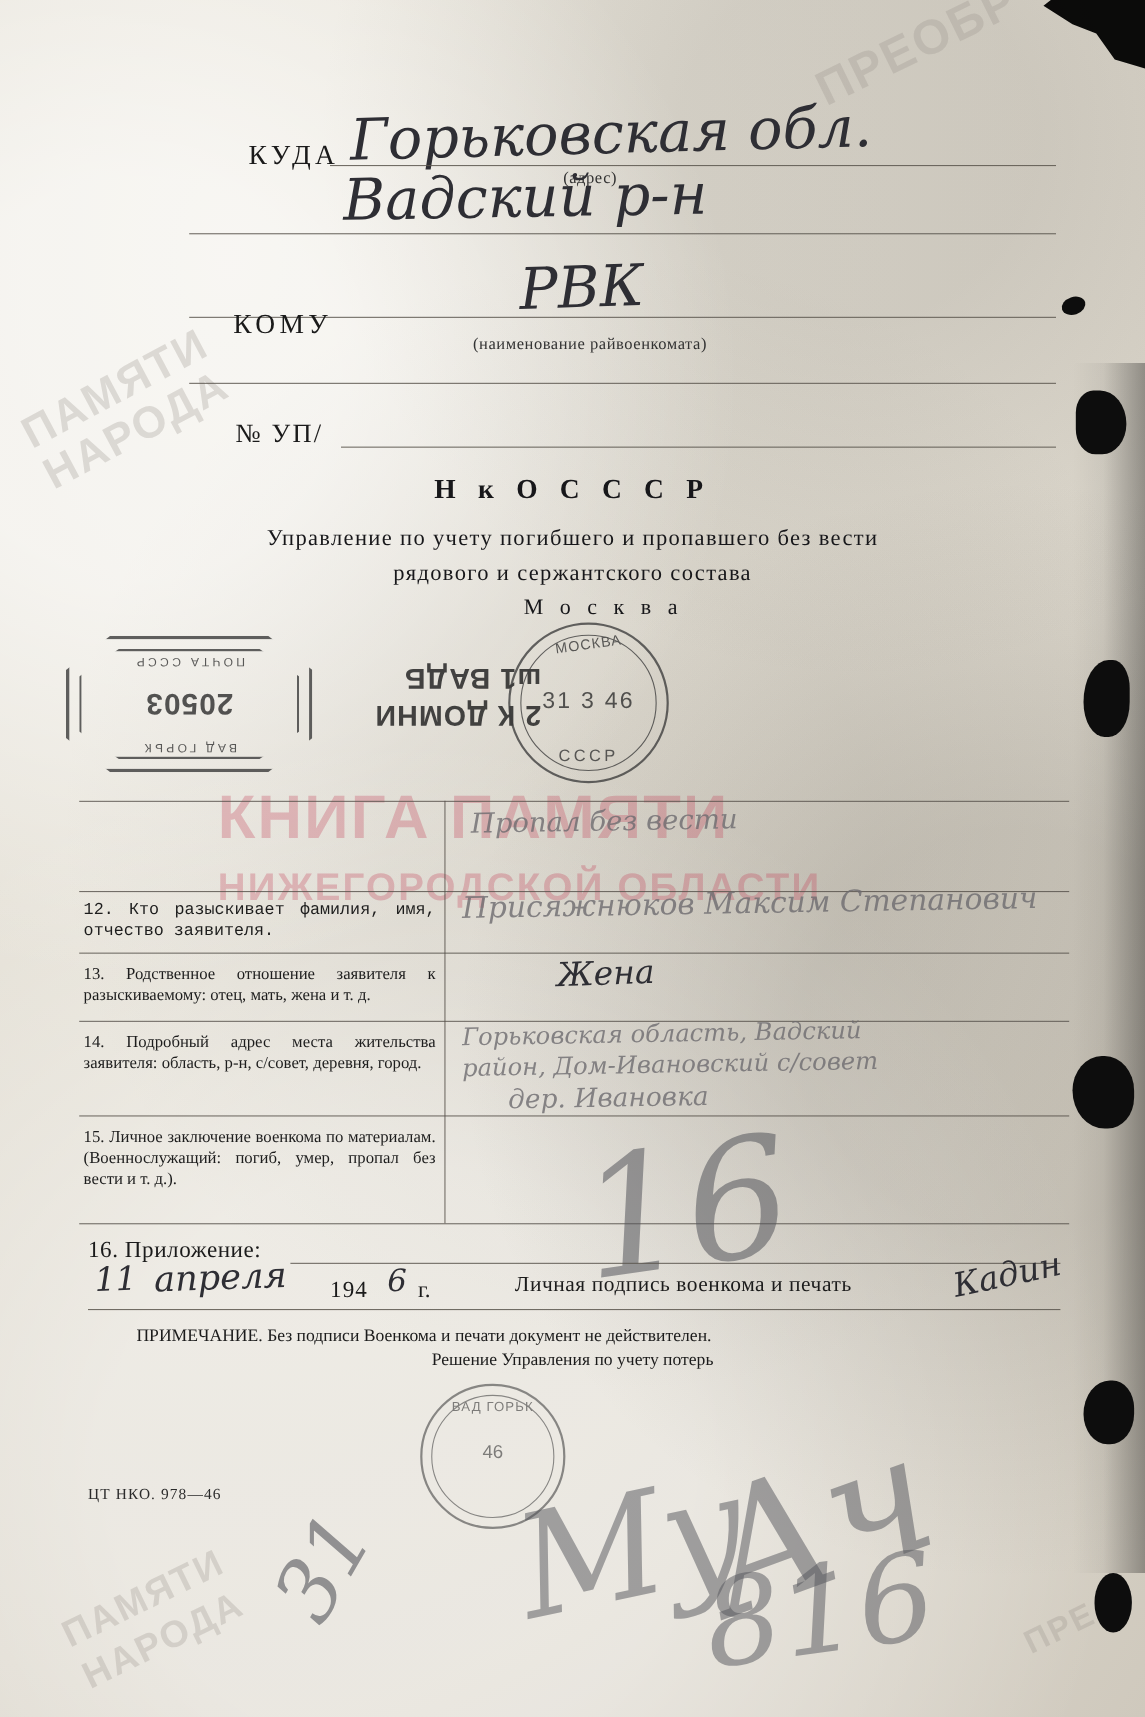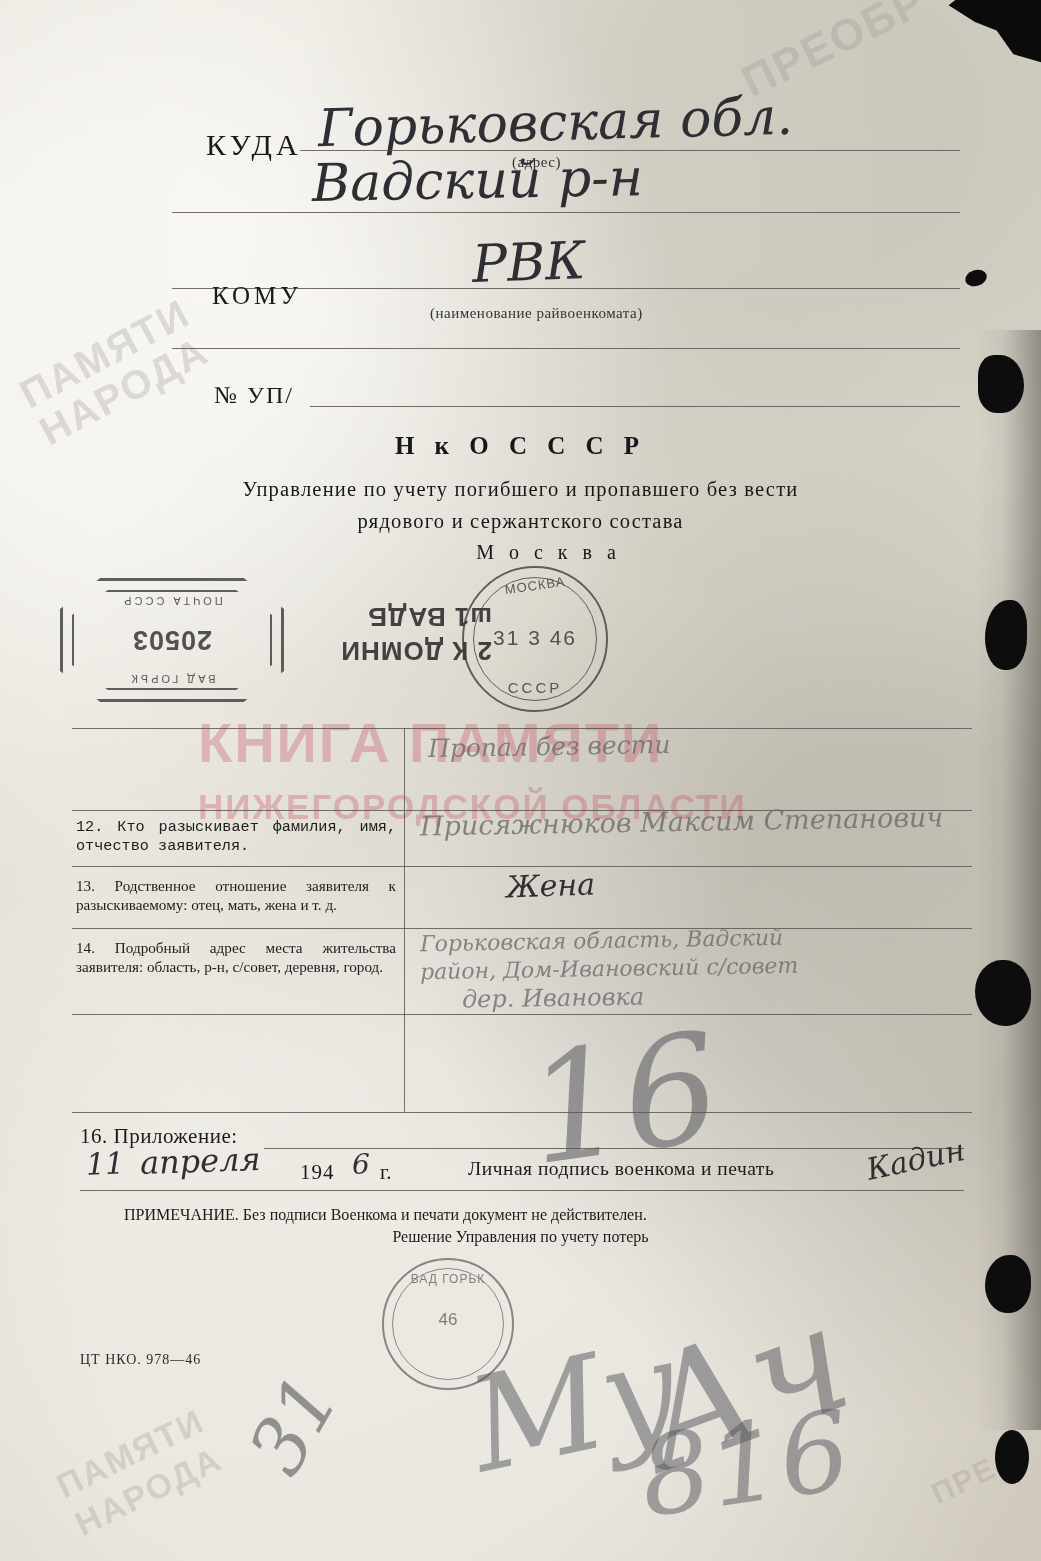--- a/index.html
+++ b/index.html
@@ -63,21 +63,21 @@
     font-size:40px;line-height:42px;
   }
   .wm-g1{left:22px;top:330px;transform:rotate(-28deg);}
   .wm-g2{left:735px;top:20px;transform:rotate(-26deg);font-size:44px;}
   .wm-g3{left:60px;top:1430px;transform:rotate(-26deg);font-size:34px;}
   .wm-g4{left:930px;top:1460px;transform:rotate(-26deg);font-size:30px;}
 
   
   .pr{position:absolute;color:#1a1a1a;}
   .label{font-family:"Liberation Serif",serif;}
-  .kuda{left:206px;top:128px;font-size:30px;letter-spacing:4px;}
+  .kuda{left:226px;top:128px;font-size:25px;letter-spacing:4px;}
   .komu{left:212px;top:282px;font-size:25px;letter-spacing:4px;}
   .nup{left:214px;top:382px;font-size:24px;letter-spacing:2px;}
   .sub{font-size:15px;letter-spacing:.5px;color:#333;}
   .sub-adres{left:512px;top:154px;}
   .sub-rvk{left:430px;top:305px;}
 
   .rule{position:absolute;border-bottom:1.6px solid #5a564e;opacity:.85;}
 
   .center{position:absolute;width:100%;text-align:center;color:#17171a;}
   .nko{top:432px;font-size:25px;letter-spacing:7px;font-weight:700;}
@@ -239,20 +239,21 @@
   <div class="hline" style="top:810px;"></div>
   <div class="hline" style="top:866px;"></div>
   <div class="hline" style="top:928px;"></div>
   <div class="hline" style="top:1014px;"></div>
   <div class="hline" style="top:1112px;"></div>
   <div class="vline" style="top:728px;height:384px;"></div>
 
   <div class="item" style="top:818px;font-family:Liberation Mono, monospace;">12. Кто разыскивает фамилия, имя, отчество заявителя.</div>
   <div class="item" style="top:876px;">13. Родственное отношение заявителя к разыскиваемому: отец, мать, жена и т. д.</div>
   <div class="item" style="top:938px;">14. Подробный адрес места жительства заявителя: область, р-н, с/совет, деревня, город.</div>
+  <div class="item" style="top:1024px;">15. Личное заключение военкома по материалам. (Военнослужащий: погиб, умер, пропал без вести и т. д.).</div>
 
   <div class="hw hw-faint" style="left:428px;top:732px;font-size:25px;transform:rotate(-1deg);">Пропал без вести</div>
   <div class="hw hw-faint" style="left:420px;top:806px;font-size:27px;transform:rotate(-1deg);">Присяжнюков  Максим  Степанович</div>
   <div class="hw hw-dark" style="left:506px;top:868px;font-size:30px;transform:rotate(-2deg);">Жена</div>
   <div class="hw hw-faint" style="left:420px;top:928px;font-size:22px;transform:rotate(-1deg);">Горьковская область, Вадский</div>
   <div class="hw hw-faint" style="left:420px;top:956px;font-size:22px;transform:rotate(-1deg);">район, Дом-Ивановский с/совет</div>
   <div class="hw hw-faint" style="left:462px;top:984px;font-size:24px;transform:rotate(-1deg);">дер.  Ивановка</div>
 
   <div class="scrawl" style="left:528px;top:1012px;font-size:150px;transform:rotate(-8deg);opacity:.55;">16</div>
 

